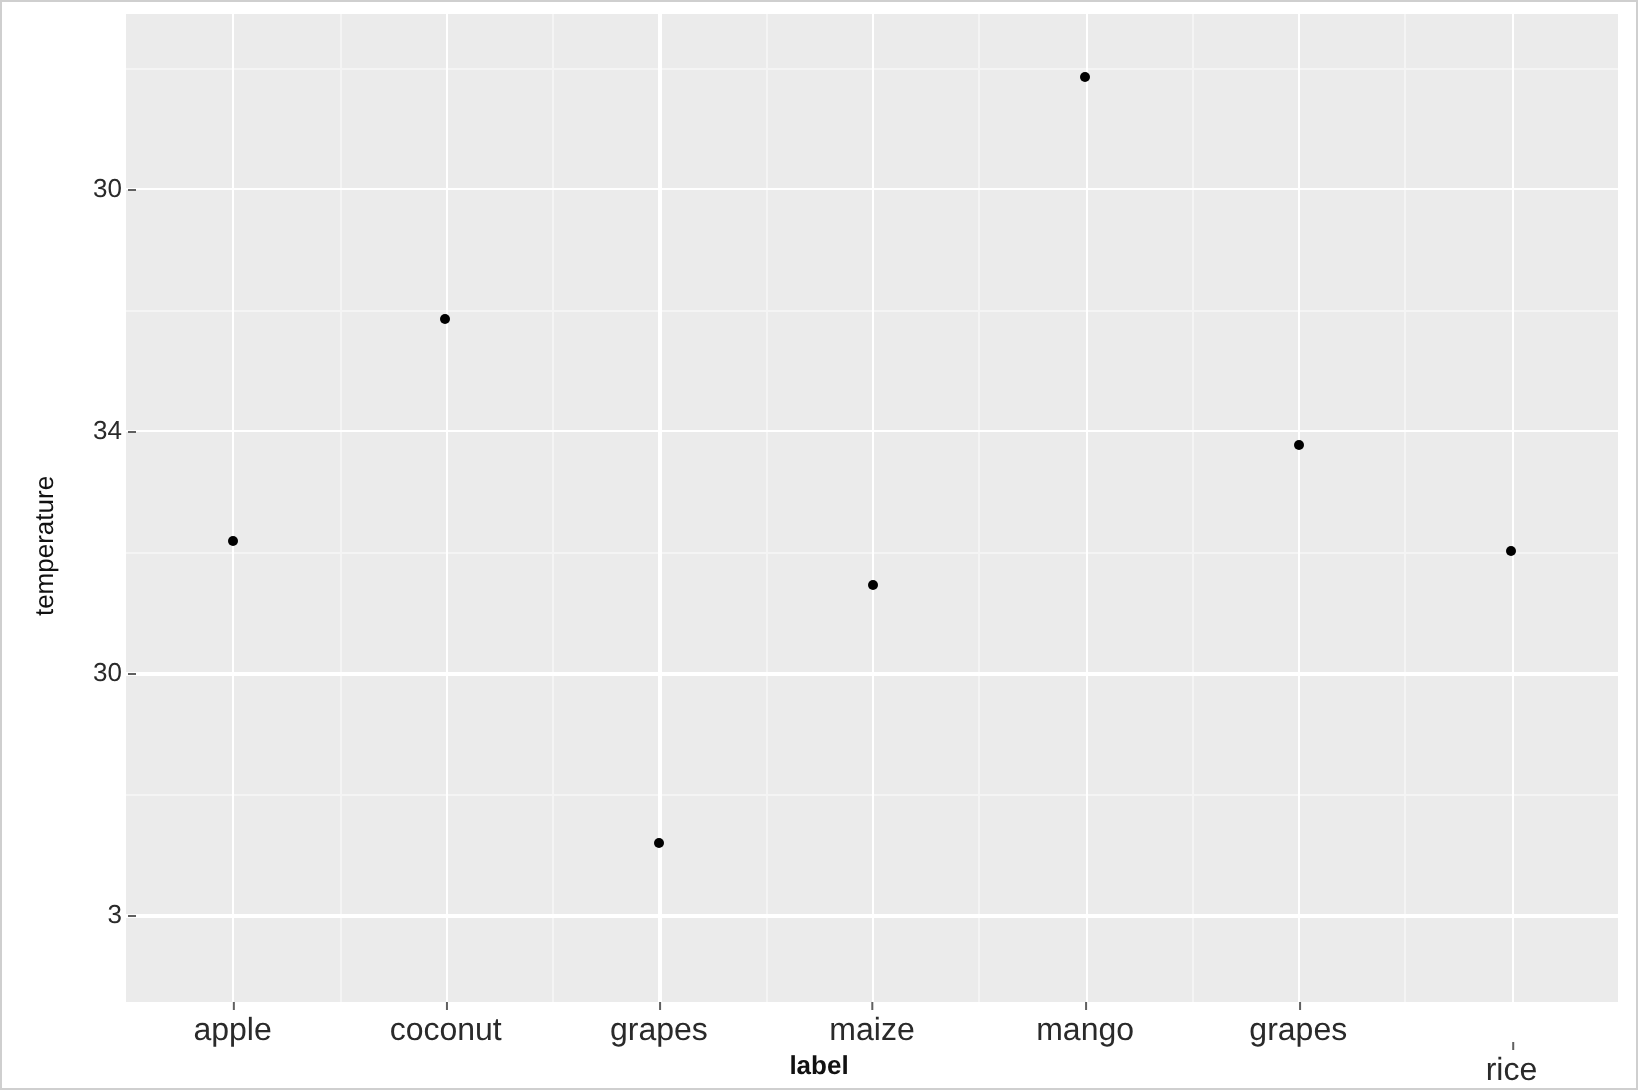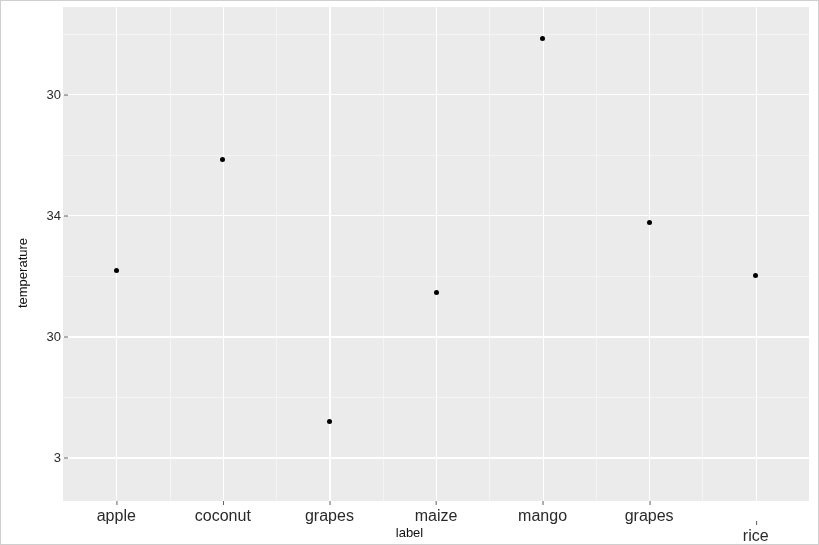--- a/index.html
+++ b/index.html
@@ -29,20 +29,21 @@
     color: #111;
     white-space: nowrap;
   }
   .xlab {
     position: absolute;
     left: 50%;
     bottom: 4px;
     transform: translateX(-50%);
     font-size: 13px;
     color: #111;
+    font-weight: bold;
   }
   .ytick {
     position: absolute;
     right: 100%;
     transform: translateY(-50%);
     font-size: 13px;
     color: #2a2a2a;
     padding-right: 2px;
   }
   .ytick::after {

